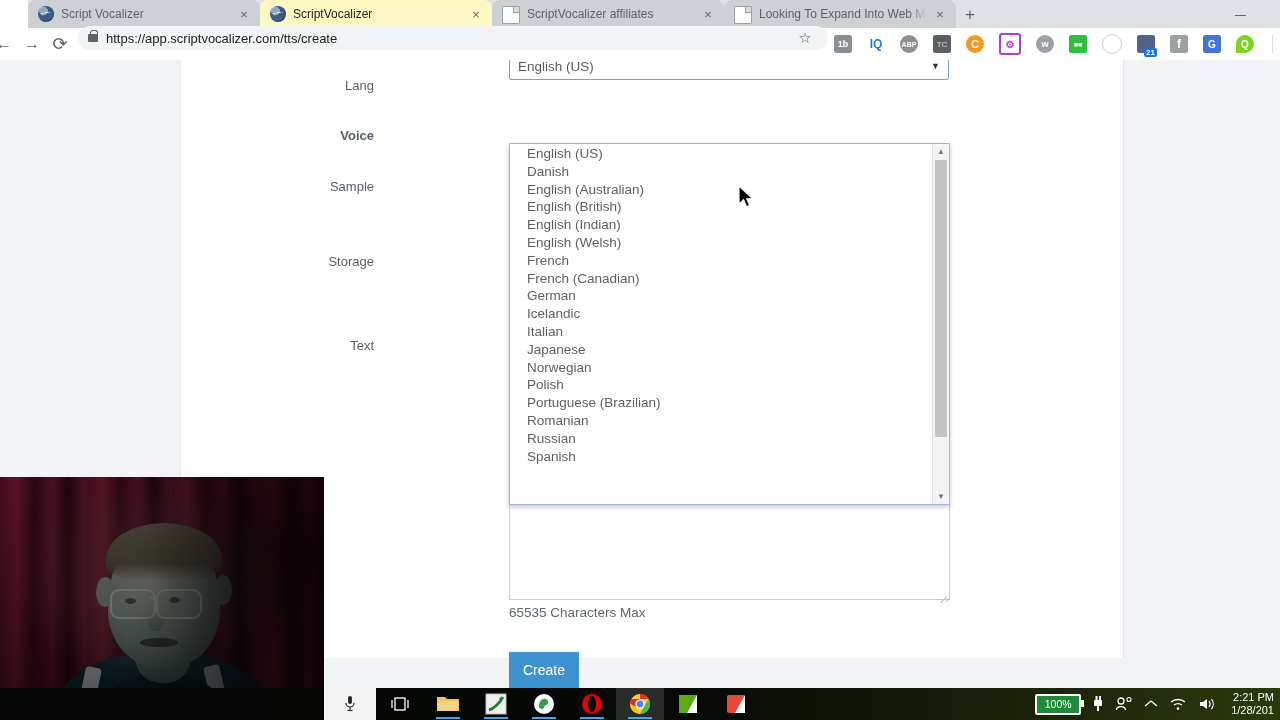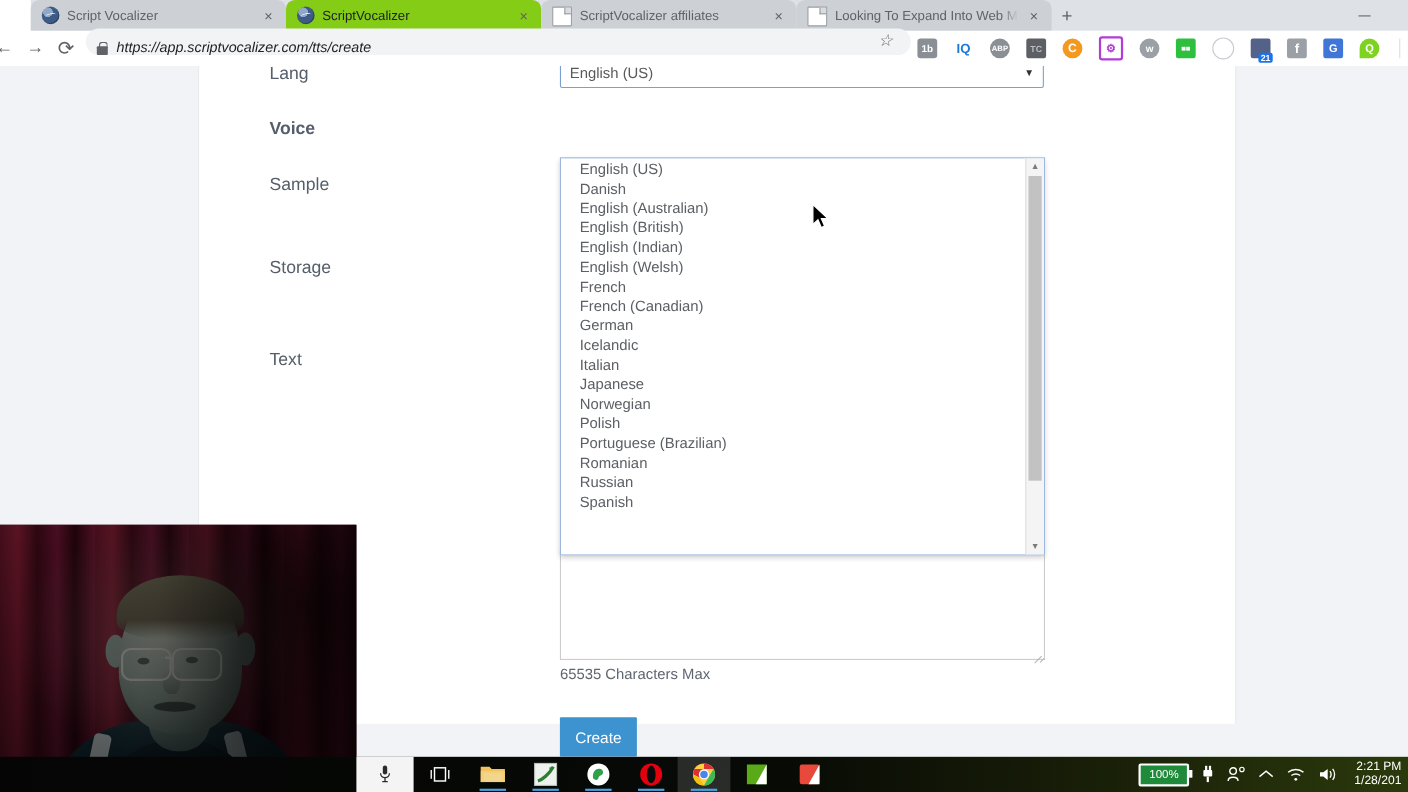--- a/index.html
+++ b/index.html
@@ -22,21 +22,21 @@
     height: 28px;
     display: flex; align-items: center;
     padding: 0 8px 0 10px;
     box-sizing: border-box;
     border-top-left-radius: 8px; border-top-right-radius: 8px;
     font-size: 12px;
     color: #3c4043;
     overflow: hidden;
   }
   .tab.inactive { background: #cdd1d6; color: #5f6368; }
-  .tab.active   { background: #84cc16; color: #202124; }
+  .tab.active   { background: #fef9c3; color: #202124; }
   .tab .favicon { width: 16px; height: 16px; flex: 0 0 16px; margin-right: 7px; position: relative; }
   .tab .tabtitle {
     white-space: nowrap; overflow: hidden;
     flex: 1 1 auto;
     -webkit-mask-image: linear-gradient(to right, #000 calc(100% - 16px), transparent 100%);
             mask-image: linear-gradient(to right, #000 calc(100% - 16px), transparent 100%);
   }
   .tab .tabclose {
     width: 16px; height: 16px; flex: 0 0 16px; margin-left: 6px;
     display: flex; align-items: center; justify-content: center;
@@ -65,22 +65,22 @@
   .toolbar {
     position: absolute; left: 0; top: 28px; width: 1280px; height: 32px;
     background: #ffffff; display: flex; align-items: center;
     border-bottom: 1px solid #d6d9dc;
   }
   .navbtn { width: 28px; height: 28px; display:flex; align-items:center; justify-content:center;
             color:#5f6368; font-size:16px; line-height:1; flex:0 0 auto; }
   .omnibox {
     flex: 1 1 auto; height: 24px; margin: 0 6px 12px 4px;
     background: #f1f3f4; border-radius: 12px;
-    display: flex; align-items: flex-end; padding: 0 10px;
-    font-size: 13px; color: #202124; position: relative; font-style: italic;
+    display: flex; align-items: center; padding: 0 10px;
+    font-size: 13px; color: #202124; position: relative;
   }
   .lock { width: 10px; height: 8px; background:#5f6368; border-radius:1px; margin-right:8px;
           position: relative; flex:0 0 10px; }
   .lock:before { content:""; position:absolute; left:2.2px; top:-4px; width:5.6px; height:5px;
      border:1.6px solid #5f6368; border-bottom:none; border-radius:3px 3px 0 0; }
   .urltext { white-space: nowrap; }
   .star { width: 26px; height: 26px; display:flex; align-items:center; justify-content:center;
           color:#5f6368; font-size:15px; }
   .exts { display:flex; align-items:center; gap:15px; padding-right:4px; }
   .ext { width: 18px; height: 18px; position: relative; flex:0 0 18px;
@@ -99,23 +99,24 @@
     box-sizing: border-box;
   }
   .leftrail {
     position: absolute; left: 0; top: 0; width: 180px; height: 598px;
     background: #f1f3f6; border-right: 1px solid #e2e5e9;
   }
 
   
   .formrow { position: absolute; display: flex; align-items: flex-start; }
   .flabel {
-    width: 145px; text-align: left; padding-right: 16px;
-    font-size: 16px; color: #555e6a; line-height: 20px;
+    width: 145px; text-align: right; padding-right: 16px;
+    font-size: 13px; color: #555e6a; line-height: 20px;
     box-sizing: border-box;
+    margin-top: 18px;
   }
   .selectbox {
     width: 440px; height: 28px; box-sizing: border-box;
     border: 1px solid #7b9fd4; border-radius: 2px; background:#fff;
     display: flex; align-items: center; padding: 0 8px;
     font-size: 13.5px; color: #5a5a5a;
   }
   .selectbox .caret { margin-left: auto; color:#333; font-size: 9px; }
 
   

